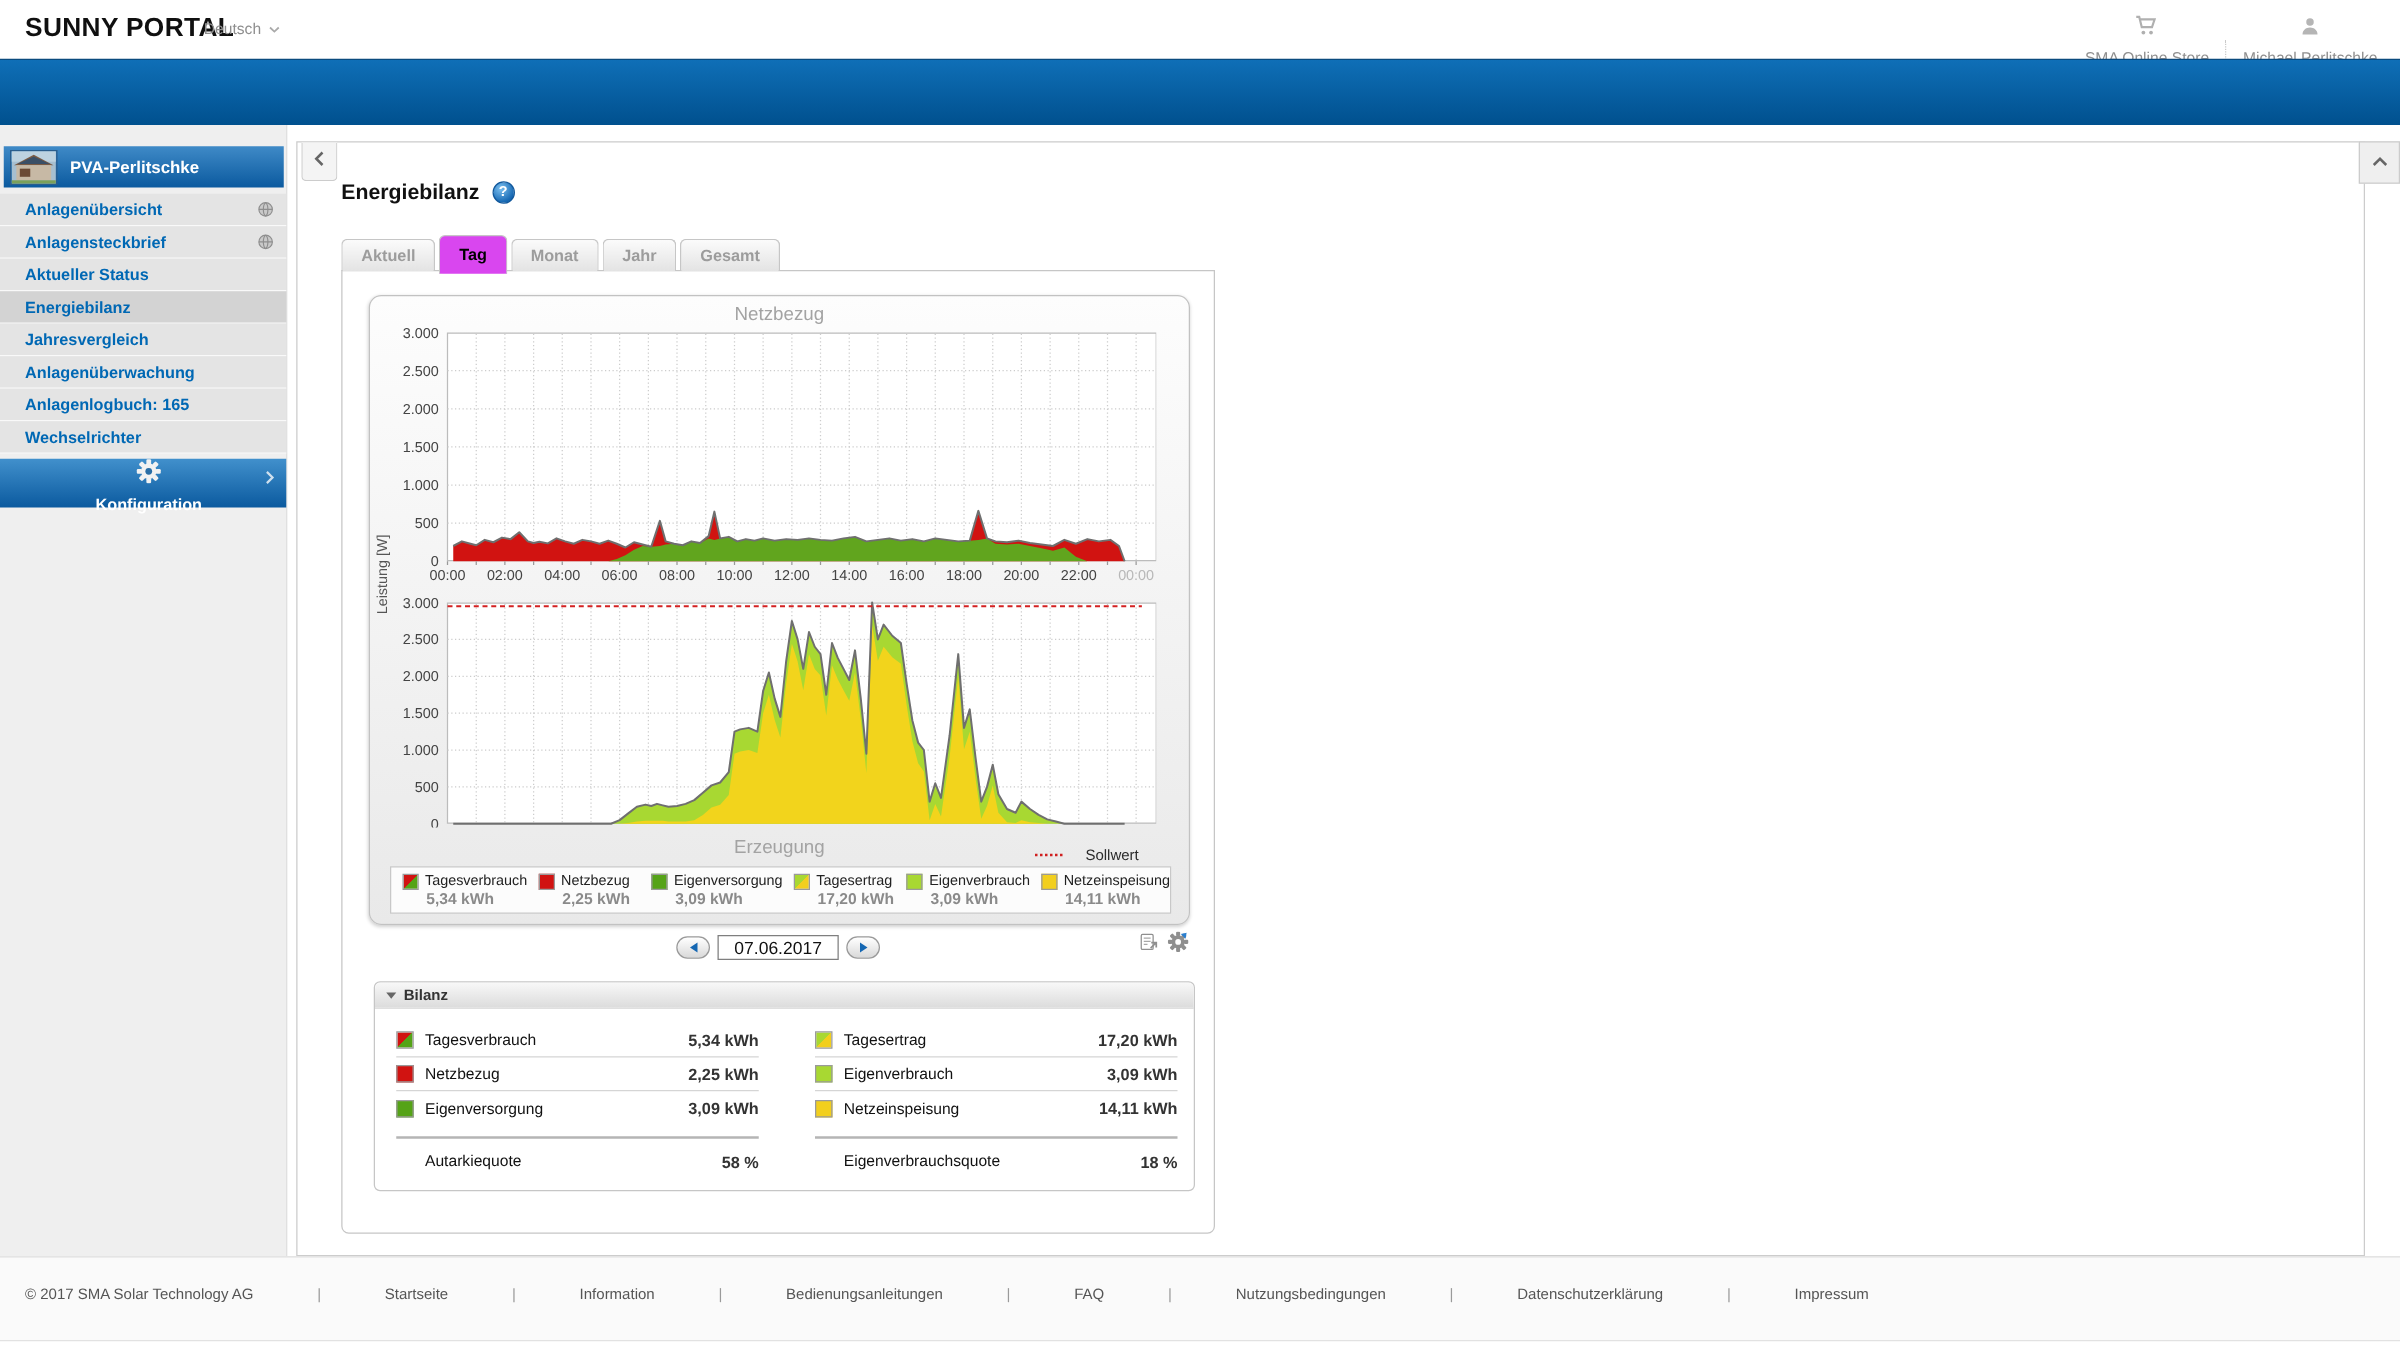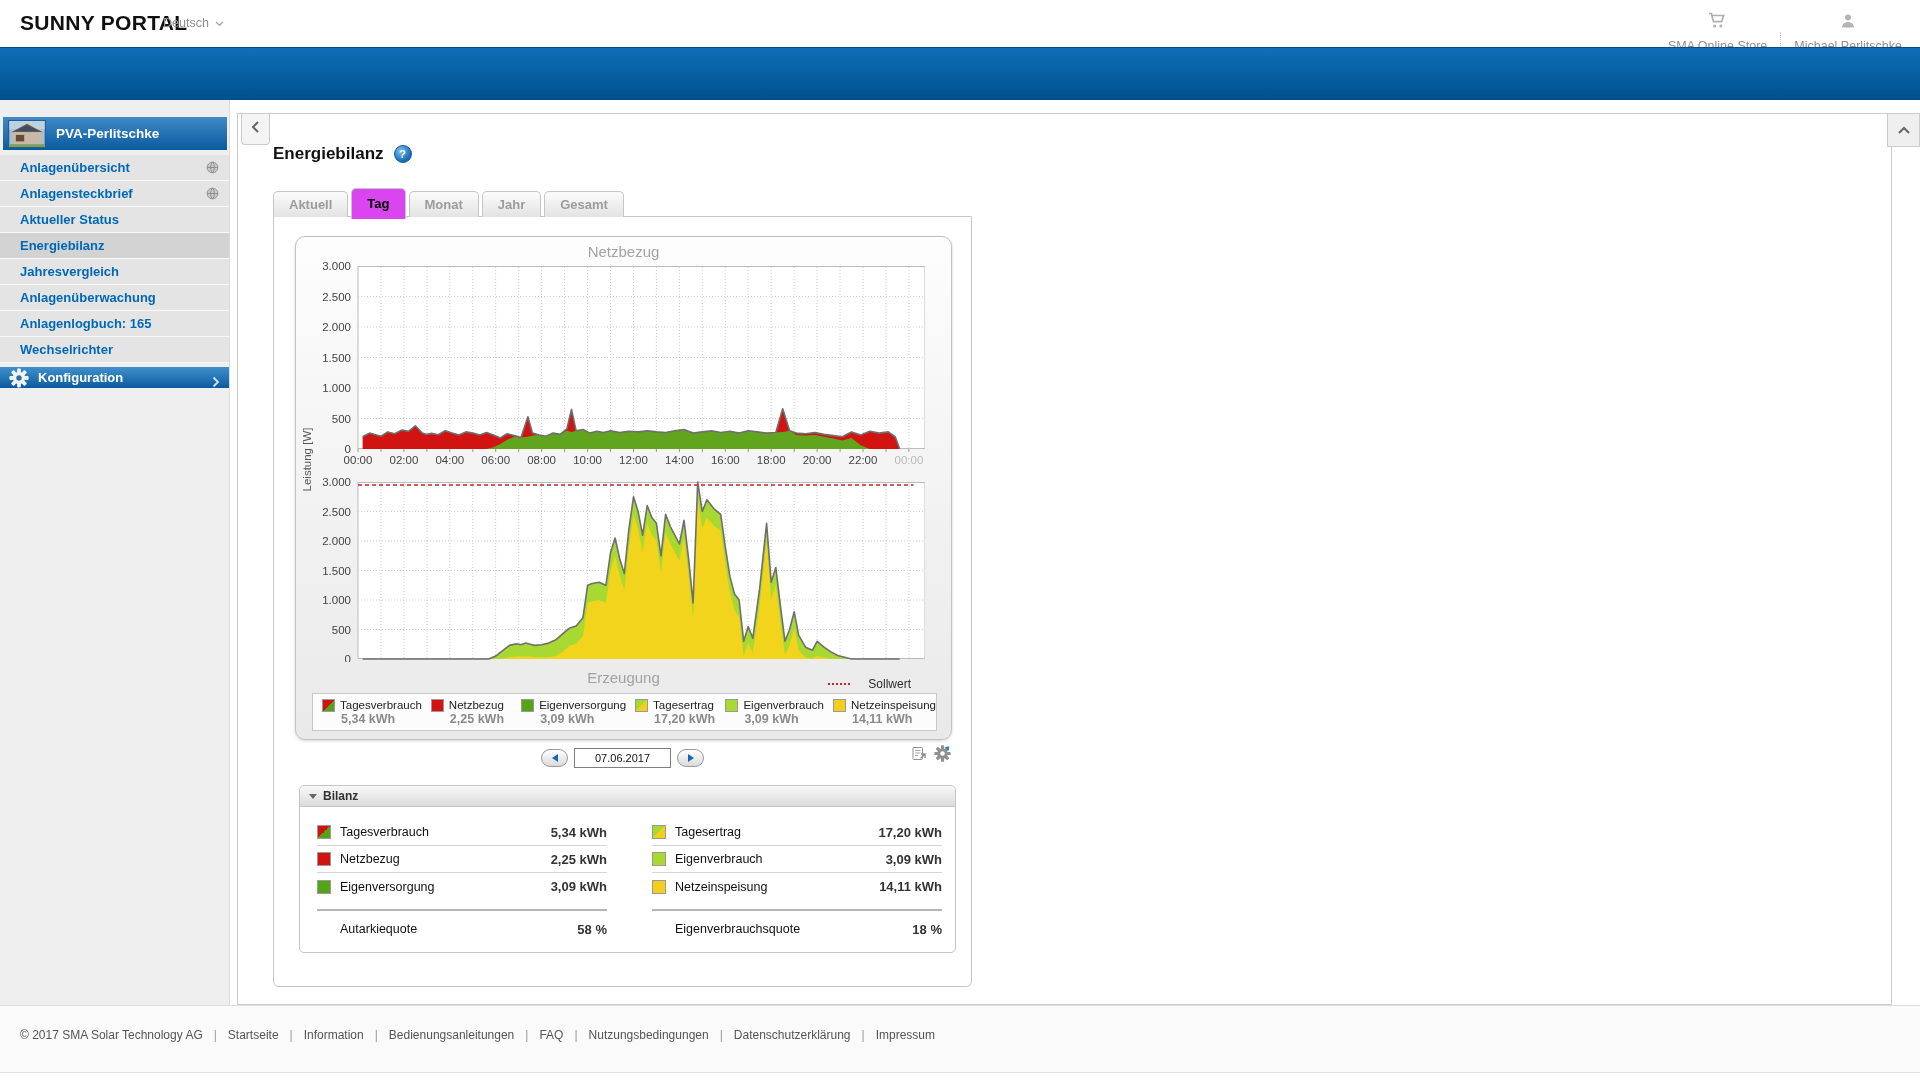--- a/index.html
+++ b/index.html
@@ -19,21 +19,21 @@
 .banner {position:absolute;top:47px;left:0;right:0;height:53px;background:linear-gradient(#0f6fb7,#00508e);border-top:1px solid #0a4a7e;}
 
 
 .sidebar {position:absolute;top:100px;left:0;width:230px;height:905px;background:#efefef;border-right:1px solid #dcdcdc;}
 .plant {position:absolute;top:17px;left:3px;right:2px;height:33px;background:linear-gradient(#3f8ac7,#0b5a9f);display:flex;align-items:center;gap:10px;padding-left:5px;color:#fff;font-weight:bold;font-size:13.5px;cursor:pointer;}
 .plant-photo {width:38px;height:28px;border:1px solid #2a5d8c;flex:0 0 auto;line-height:0;}
 .menu {position:absolute;top:55px;left:0;right:0;}
 .menu-item {height:26px;line-height:25px;background:#e4e4e4;border-bottom:1px solid #f9f9f9;color:#0068b4;font-weight:bold;font-size:13px;padding-left:20px;position:relative;cursor:pointer;}
 .menu-item.active {background:#d3d3d3;}
 .menu-item .globe {position:absolute;right:10px;top:6px;line-height:0;}
-.config {position:absolute;top:267px;left:0;right:0;height:21px;background:linear-gradient(#4190cc,#0b5a9f);color:#fff;font-weight:bold;font-size:13px;display:flex;align-items:center;gap:9px;padding-left:9px;cursor:pointer;}
+.config {position:absolute;top:267px;left:0;right:0;height:39px;background:linear-gradient(#4190cc,#0b5a9f);color:#fff;font-weight:bold;font-size:13px;display:flex;align-items:center;gap:9px;padding-left:9px;cursor:pointer;flex-direction:column;}
 .config .gear {line-height:0;}
 .config-arrow {position:absolute;right:9px;top:9px;line-height:0;}
 
 
 .content {position:absolute;left:230px;top:100px;right:0;height:905px;background:#fff;}
 .panel {position:absolute;left:7px;top:13px;right:28px;bottom:0;background:#fff;border:1px solid #ccc;}
 .collapse-tab {position:absolute;left:3px;top:0;width:29px;height:31px;background:#f4f4f4;border:1px solid #ccc;border-top:none;border-radius:0 0 4px 4px;display:flex;align-items:center;justify-content:center;cursor:pointer;}
 .scroll-top {position:absolute;right:0;top:13px;width:33px;height:34px;background:#efefef;border:1px solid #ccc;display:flex;align-items:center;justify-content:center;cursor:pointer;}
 .page-title {position:absolute;left:35px;top:30px;display:flex;align-items:center;gap:10px;font-size:17px;font-weight:bold;color:#111;}
 .help-icon {width:18px;height:18px;border-radius:50%;background:radial-gradient(circle at 35% 30%,#7cc0f0,#1668b3 72%);border:1px solid #11589c;color:#fff;font-size:11.5px;font-weight:bold;display:flex;align-items:center;justify-content:center;cursor:pointer;}
@@ -62,21 +62,21 @@
 .swatch.lightgreen {background:#a8d832;}
 .swatch.yellow {background:#f2cf1d;}
 .swatch.diag-red-green {background:linear-gradient(135deg,#d11311 50%,#55a317 50%);}
 .swatch.diag-green-yellow {background:linear-gradient(135deg,#a8d832 50%,#f2cf1d 50%);}
 
 
 .datenav {position:absolute;left:0;right:0;top:530px;height:22px;display:flex;justify-content:center;align-items:center;gap:6px;}
 .nav-btn {width:27px;height:18px;border:1px solid #9a9a9a;border-radius:9px;background:linear-gradient(#ffffff,#d9d9d9);display:flex;align-items:center;justify-content:center;cursor:pointer;}
 .tri-left {width:0;height:0;border-top:4px solid transparent;border-bottom:4px solid transparent;border-right:6px solid #1668b3;}
 .tri-right {width:0;height:0;border-top:4px solid transparent;border-bottom:4px solid transparent;border-left:6px solid #1668b3;}
-.date-input {width:97px;height:20px;border:1px solid #7f7f7f;font-size:11px;text-align:center;color:#111;background:#fff;font-family:"Liberation Sans",sans-serif;}
+.date-input {width:97px;height:20px;border:1px solid #7f7f7f;font-size:14px;text-align:center;color:#111;background:#fff;font-family:"Liberation Sans",sans-serif;}
 .tool-icons {position:absolute;right:20px;top:528px;display:flex;gap:7px;}
 .tool-icons span {line-height:0;cursor:pointer;}
 
 
 .bilanz {position:absolute;left:25px;top:568px;width:657px;height:168px;border:1px solid #c6c6c6;border-radius:5px;background:#fff;}
 .bilanz-head {height:21px;background:linear-gradient(#f8f8f8,#dcdcdc);border-bottom:1px solid #c6c6c6;border-radius:5px 5px 0 0;display:flex;align-items:center;gap:6px;padding-left:9px;font-size:12px;font-weight:bold;color:#333;cursor:pointer;}
 .tri-down {width:0;height:0;border-left:4px solid transparent;border-right:4px solid transparent;border-top:5px solid #666;}
 .bilanz-body {position:relative;height:145px;}
 .bcol {position:absolute;top:12px;width:290px;}
 .bcol.left {left:17px;}
@@ -84,21 +84,21 @@
 .brow {display:flex;align-items:center;height:27px;border-bottom:1px solid #d5d5d5;font-size:12.5px;color:#111;}
 .brow.last {border-bottom:none;}
 .brow .swatch {margin-right:9px;width:14px;height:14px;}
 .bval {margin-left:auto;font-weight:bold;color:#333;font-size:13px;}
 .bdivider {height:2px;background:#b5b5b5;margin-top:9px;}
 .bquote {display:flex;align-items:center;height:32px;font-size:12.5px;color:#111;margin-top:2px;}
 .bquote .blab {margin-left:23px;}
 
 
 .footer {position:absolute;left:0;top:1005px;right:0;height:67px;background:#fafafa;border-top:1px solid #ddd;}
-.footer-inner {position:absolute;left:20px;top:22px;display:flex;font-size:12px;color:#555;}
+.footer-inner {position:absolute;left:20px;top:22px;display:flex;font-size:12px;color:#555;gap:40px;}
 .sep {margin:0 11px;color:#9a9a9a;}
 .flink {cursor:pointer;}
 .bottom-line {position:absolute;top:1072px;left:0;right:0;height:1px;background:#e2e2e2;}
 </style>
 </head>
 <body>
 
 <div class="header">
   <div class="logo">SUNNY PORTAL</div>
   <div class="lang">

